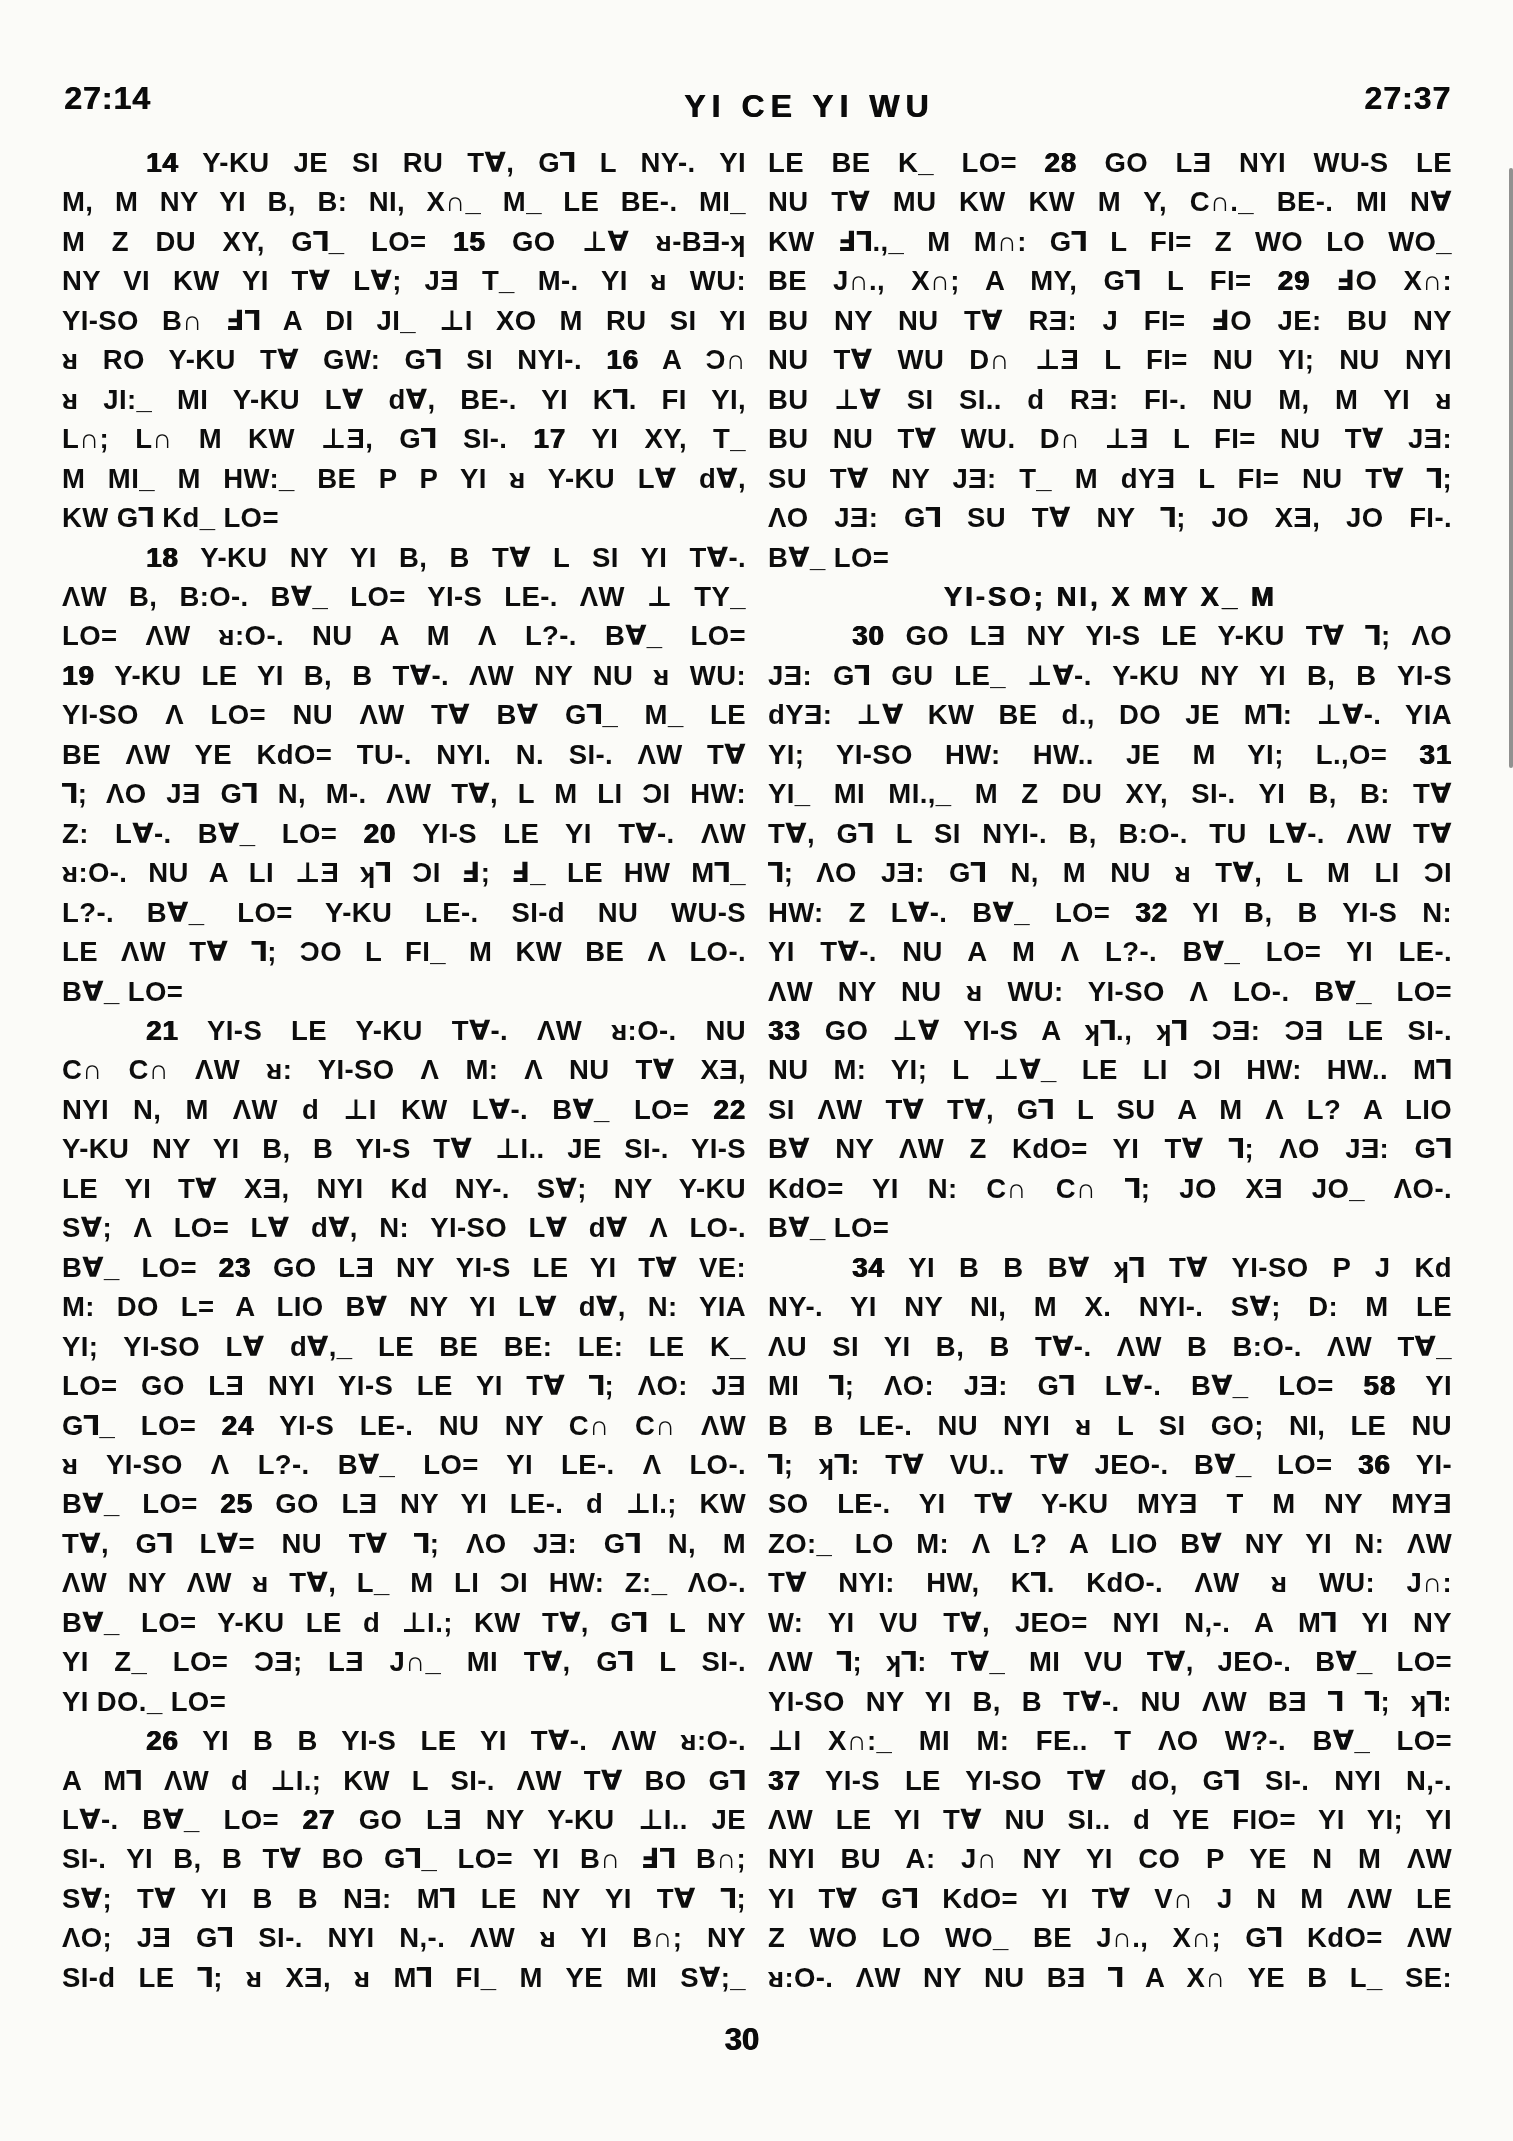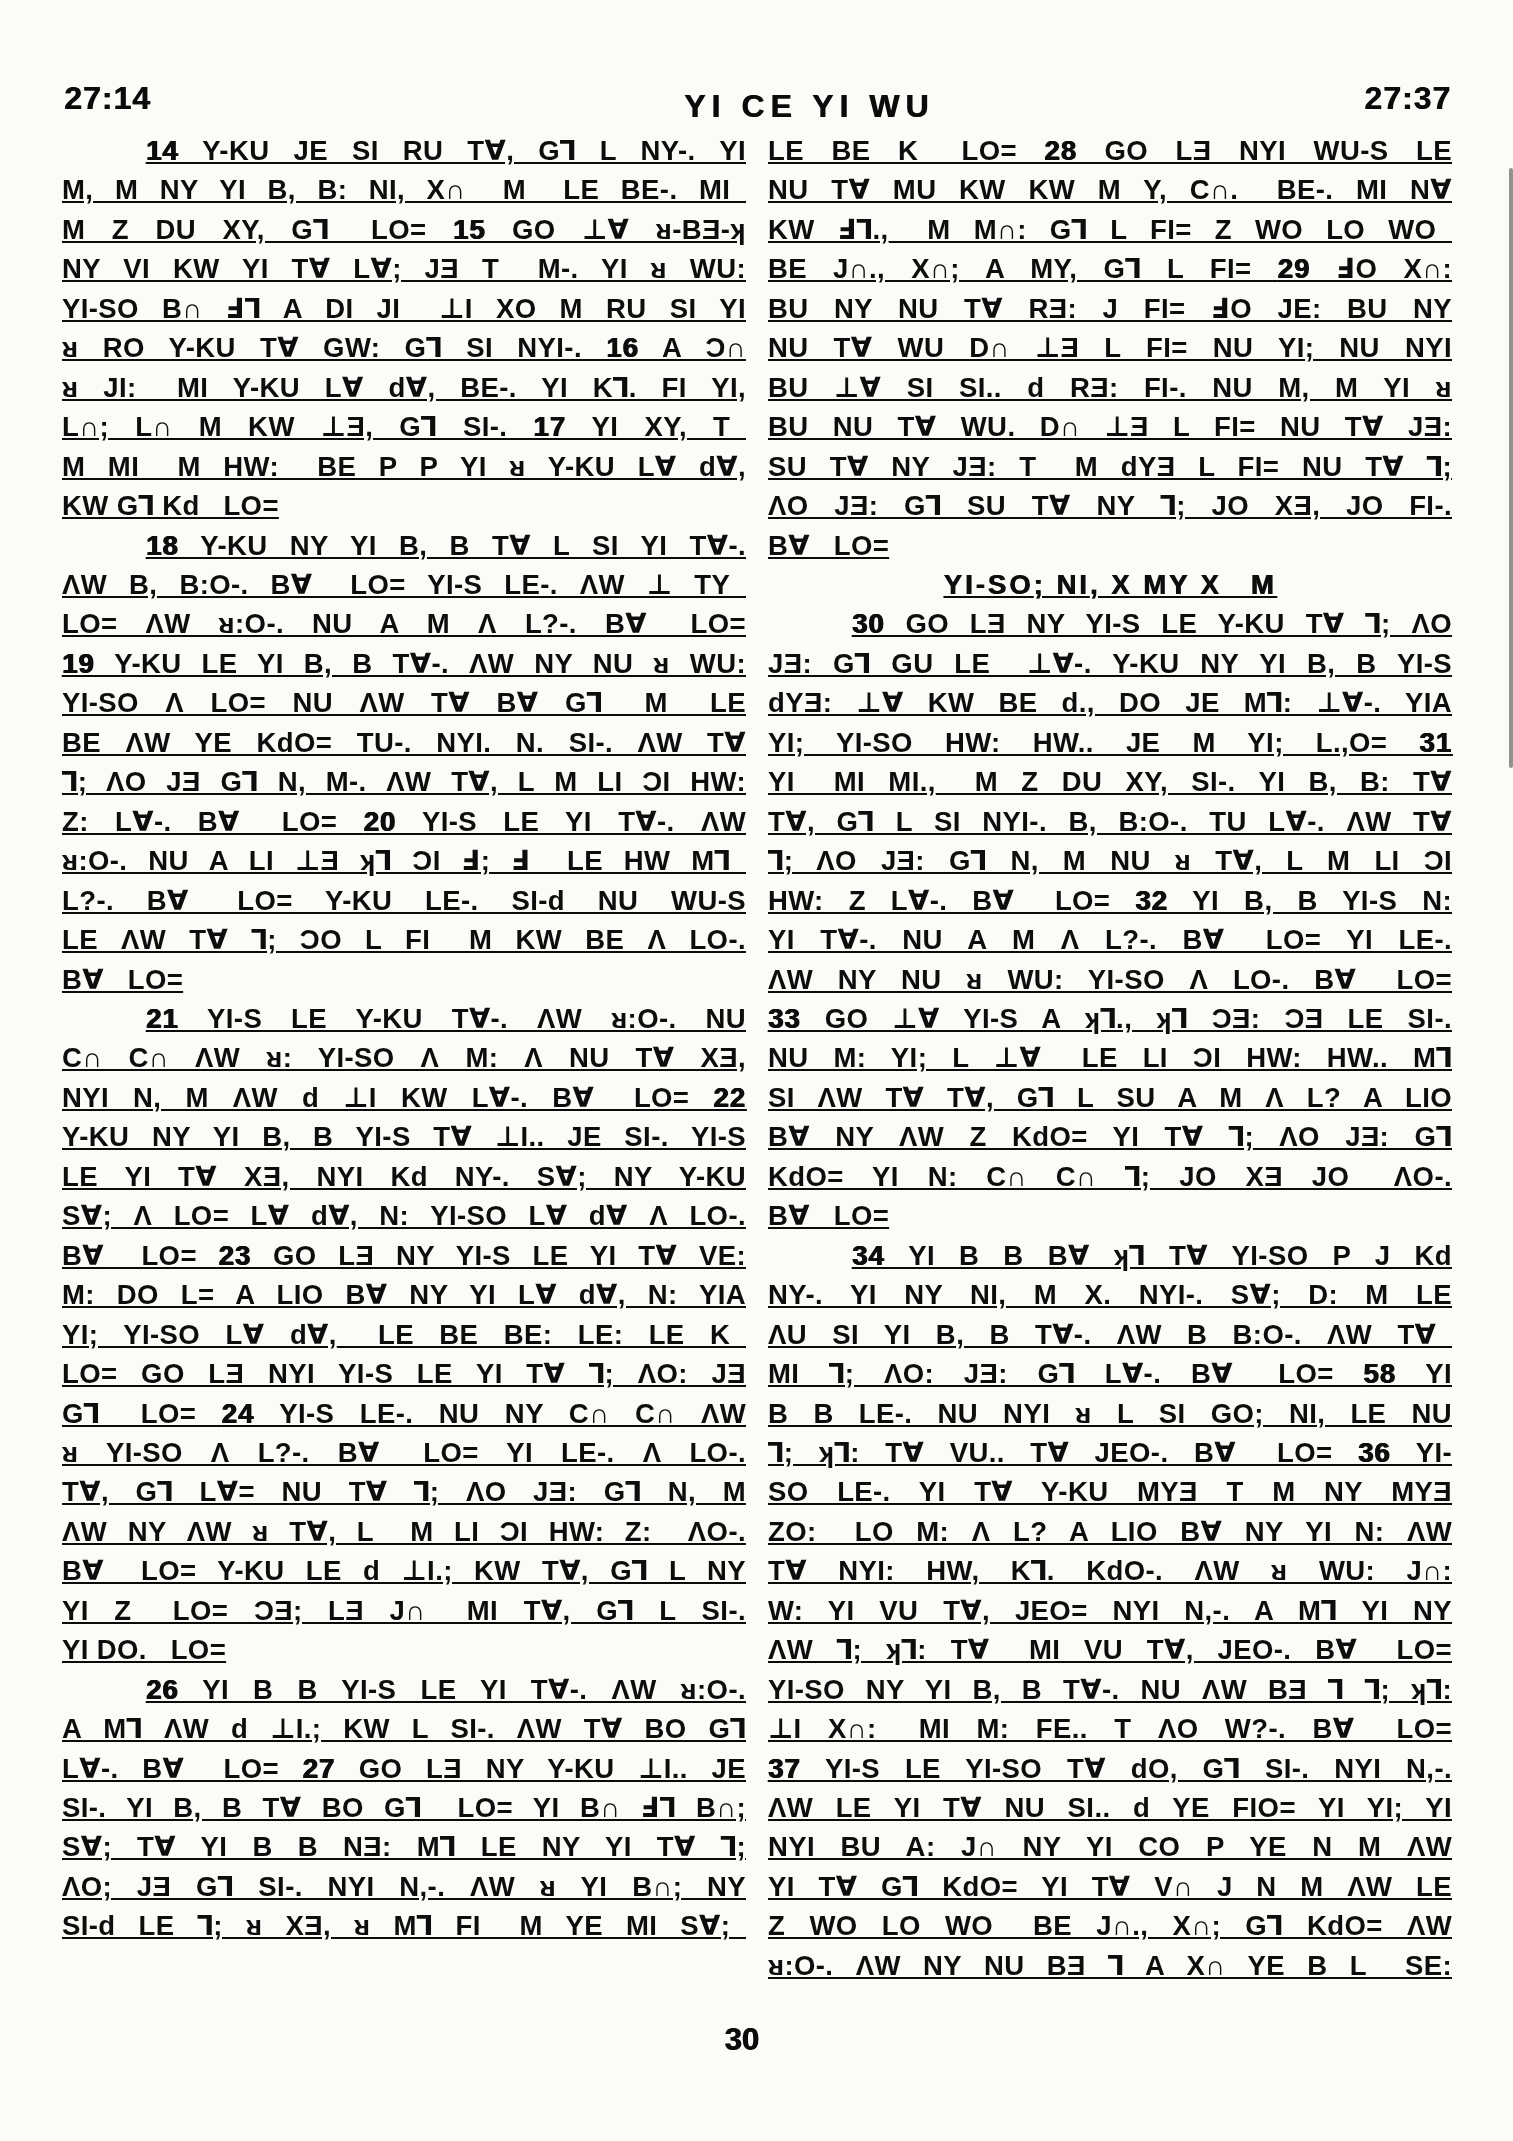--- a/index.html
+++ b/index.html
@@ -24,21 +24,21 @@
   .hdr-ref.right { right: 62px; }
   .hdr-title {
     position: absolute; top: 80px; left: 684px;
     font-size: 32px; font-weight: 700; letter-spacing: 6px;
     text-shadow: 0.7px 0 currentColor;
     white-space: nowrap;
     margin-top: 8px;
   }
 
   
-  .col { position: absolute; top: 131px; width: 684px; text-decoration: underline; }
+  .col { position: absolute; top: 143px; width: 684px; }
   .col.left  { left: 62px; }
   .col.right { left: 768px; }
 
   .line {
     font-size: 27.5px;
     line-height: 39.45px;
     font-weight: 700;
     letter-spacing: 0.4px;
     text-align: justify;
     text-align-last: justify;
@@ -110,20 +110,21 @@
       <div class="line">NYI N, M ΛW d ⊥I KW L∀-. B∀_ LO= <b class="verse">22</b></div>
       <div class="line">Y-KU NY YI B, B YI-S T∀ ⊥I.. JE SI-. YI-S</div>
       <div class="line">LE YI T∀ XƎ, NYI Kd NY-. S∀; NY Y-KU</div>
       <div class="line">S∀; Λ LO= L∀ d∀, N: YI-SO L∀ d∀ Λ LO-.</div>
       <div class="line">B∀_ LO= <b class="verse">23</b> GO LƎ NY YI-S LE YI T∀ VE:</div>
       <div class="line">M: DO L= A LIO B∀ NY YI L∀ d∀, N: YIA</div>
       <div class="line">YI; YI-SO L∀ d∀,_ LE BE BE: LE: LE K_</div>
       <div class="line">LO= GO LƎ NYI YI-S LE YI T∀ ⅂; ΛO: JƎ</div>
       <div class="line">G⅂_ LO= <b class="verse">24</b> YI-S LE-. NU NY C∩ C∩ ΛW</div>
       <div class="line">ᴚ YI-SO Λ L?-. B∀_ LO= YI LE-. Λ LO-.</div>
+      <div class="line">B∀_ LO= <b class="verse">25</b> GO LƎ NY YI LE-. d ⊥I.; KW</div>
       <div class="line">T∀, G⅂ L∀= NU T∀ ⅂; ΛO JƎ: G⅂ N, M</div>
       <div class="line">ΛW NY ΛW ᴚ T∀, L_ M LI ƆI HW: Z:_ ΛO-.</div>
       <div class="line">B∀_ LO= Y-KU LE d ⊥I.; KW T∀, G⅂ L NY</div>
       <div class="line">YI Z_ LO= ƆƎ; LƎ J∩_ MI T∀, G⅂ L SI-.</div>
       <div class="line parend">YI DO._ LO=</div>
       <div class="line indent"><b class="verse">26</b> YI B B YI-S LE YI T∀-. ΛW ᴚ:O-.</div>
       <div class="line">A M⅂ ΛW d ⊥I.; KW L SI-. ΛW T∀ BO G⅂</div>
       <div class="line">L∀-. B∀_ LO= <b class="verse">27</b> GO LƎ NY Y-KU ⊥I.. JE</div>
       <div class="line">SI-. YI B, B T∀ BO G⅂_ LO= YI B∩ Ⅎ⅂ B∩;</div>
       <div class="line">S∀; T∀ YI B B NƎ: M⅂ LE NY YI T∀ ⅂;</div>

